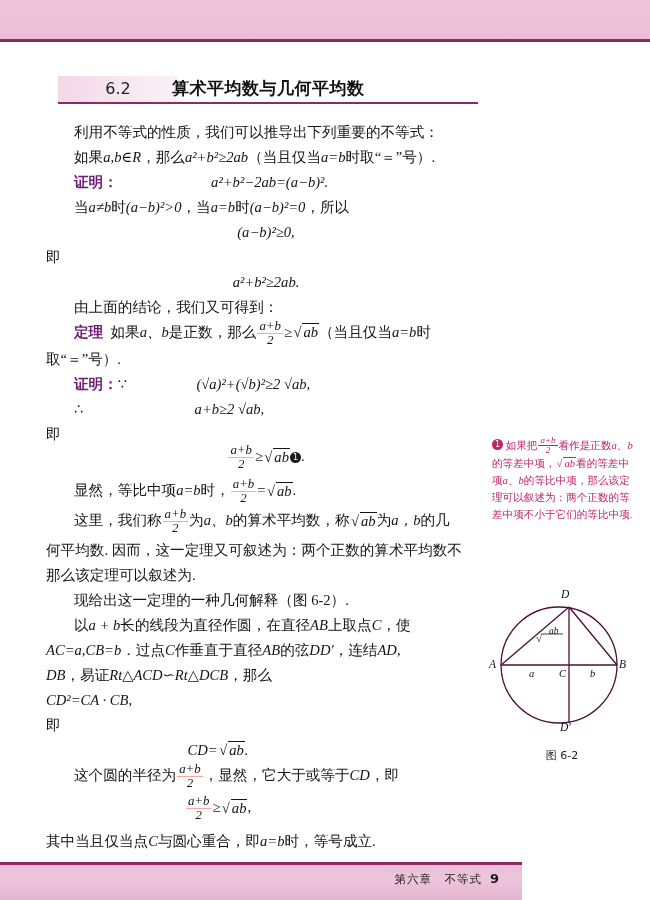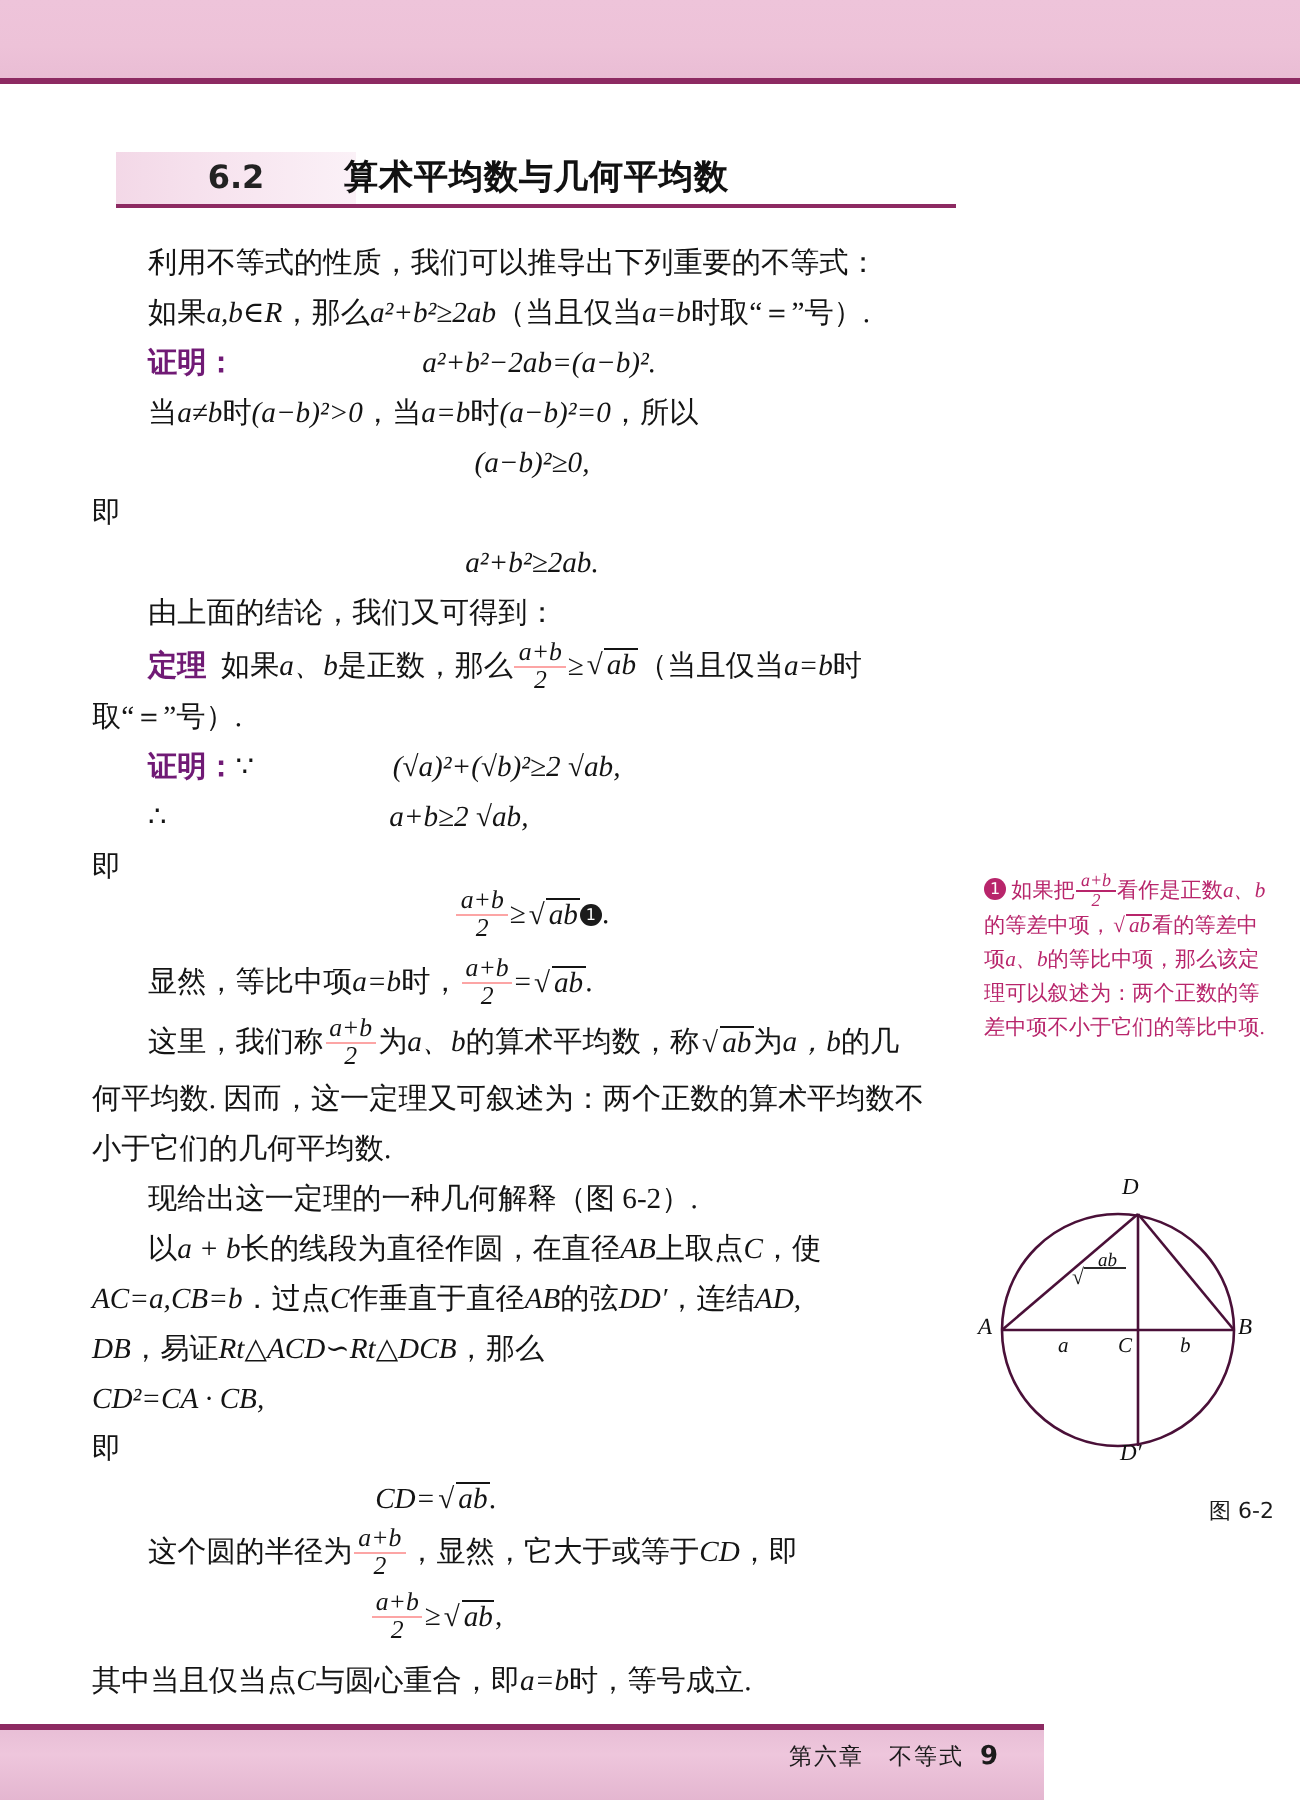--- a/index.html
+++ b/index.html
@@ -42,21 +42,21 @@
   .sec-head{
     position:absolute;left:58px;top:76px;width:420px;height:30px;
   }
   .sec-num{
     position:absolute;left:0;top:0;width:120px;height:26px;
     background:linear-gradient(90deg,#f3d8e7 0%,#f7e4ef 45%,#fbf1f7 100%);
     border-bottom:2px solid #8d2a62;
   }
   .sec-num span{
     display:block;text-align:center;line-height:26px;
-    font-size:16px;font-weight:bold;color:#222;
+    font-size:16px;font-weight:normal;color:#222;
     font-family:"DejaVu Sans","Liberation Sans",sans-serif;
   }
   .sec-title{
     position:absolute;left:86px;top:1px;
     font-size:17px;font-weight:bold;color:#111;letter-spacing:.5px;
     font-family:"DejaVu Sans","Liberation Sans",sans-serif;
     margin-left:28px;
   }
   .sec-rule{
     position:absolute;left:0;top:26px;width:420px;height:2px;
@@ -97,21 +97,21 @@
     font-size:10.6px;line-height:17px;color:#b8256b;
   }
   .margin-note .circ-note{background:#b8256b;}
   .margin-note .frac{font-size:.85em;}
   .margin-note .rad .bar{border-top-color:#b8256b;}
   .margin-note .frac .nu{border-bottom-color:#b8256b;}
 
   
   .figure{position:absolute;left:487px;top:588px;width:150px;height:155px;}
   .fig-cap{
-    position:absolute;left:487px;top:748px;width:150px;text-align:right;
+    position:absolute;left:487px;top:748px;width:150px;text-align:center;
     font-size:11px;color:#1b1b1b;
     font-family:"DejaVu Sans","Liberation Sans",sans-serif;
   }
   .fig-lbl{position:absolute;font-size:11.5px;font-style:italic;color:#111;}
   svg{display:block;}
 </style>
 </head>
 <body>
 
 <div class="top-banner"></div>
@@ -186,21 +186,21 @@
 
   <div class="ln ind" style="height:30px;">
     <span>显然，等比中项</span><span class="mtext">a=b</span><span>时，</span><span class="frac mtext"><span class="nu">a+b</span><span class="de">2</span></span><span>=</span><span class="rad mtext">√<span class="bar">ab</span></span><span>.</span>
   </div>
 
   <div class="ln ind" style="height:30px;">
     <span>这里，我们称</span><span class="frac mtext"><span class="nu">a+b</span><span class="de">2</span></span><span>为</span><span class="mtext">a、b</span><span>的算术平均数，称</span><span class="rad mtext">√<span class="bar">ab</span></span><span>为</span><span class="mtext">a，b</span><span>的几</span>
   </div>
 
   <div class="ln">何平均数. 因而，这一定理又可叙述为：两个正数的算术平均数不</div>
-  <div class="ln">小于它们的几何平均数.</div>
+  <div class="ln">那么该定理可以叙述为.</div>
 
   <div class="ln ind">现给出这一定理的一种几何解释（图 6-2）.</div>
 
   <div class="ln ind">
     <span>以</span><span class="mtext">a + b</span><span>长的线段为直径作圆，在直径</span><span class="mtext">AB</span><span>上取点</span><span class="mtext">C</span><span>，使</span>
   </div>
 
   <div class="ln">
     <span class="mtext">AC=a,CB=b</span><span>．过点</span><span class="mtext">C</span><span>作垂直于直径</span><span class="mtext">AB</span><span>的弦</span><span class="mtext">DD′</span><span>，连结</span><span class="mtext">AD,</span>
   </div>

